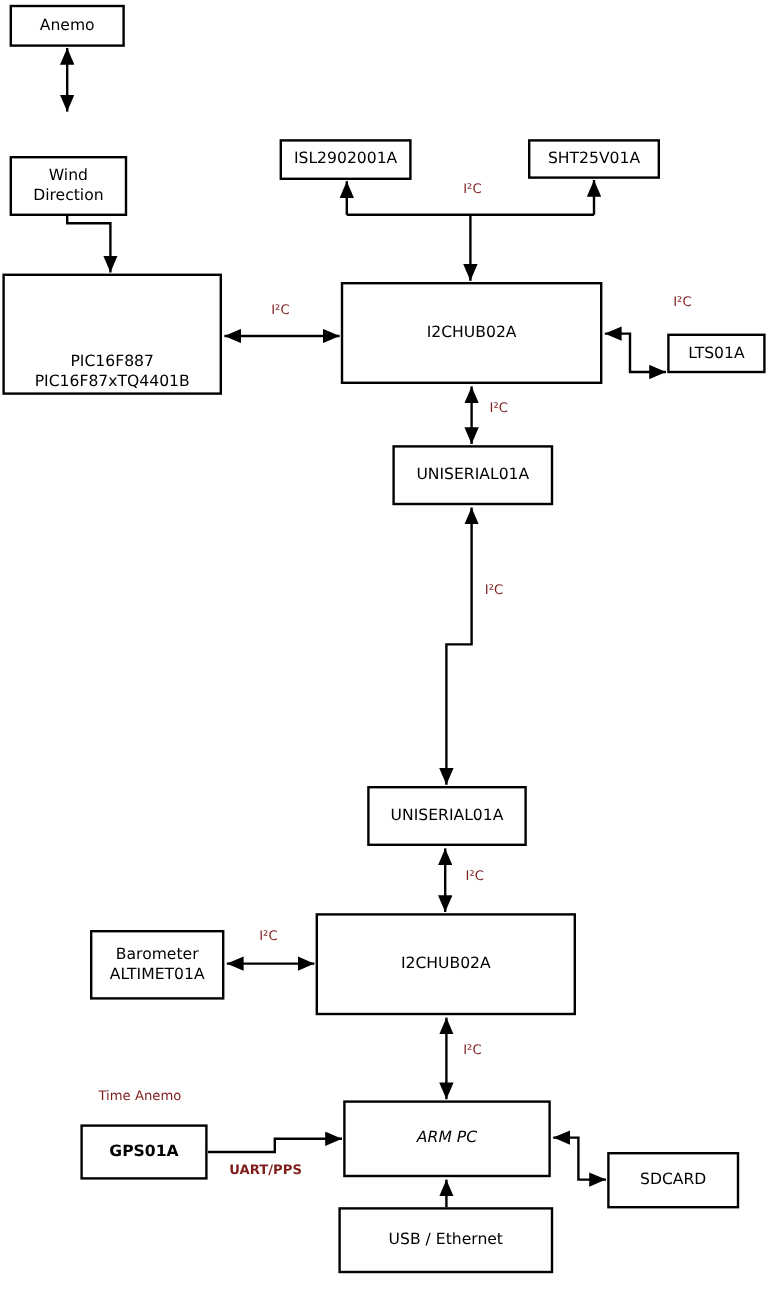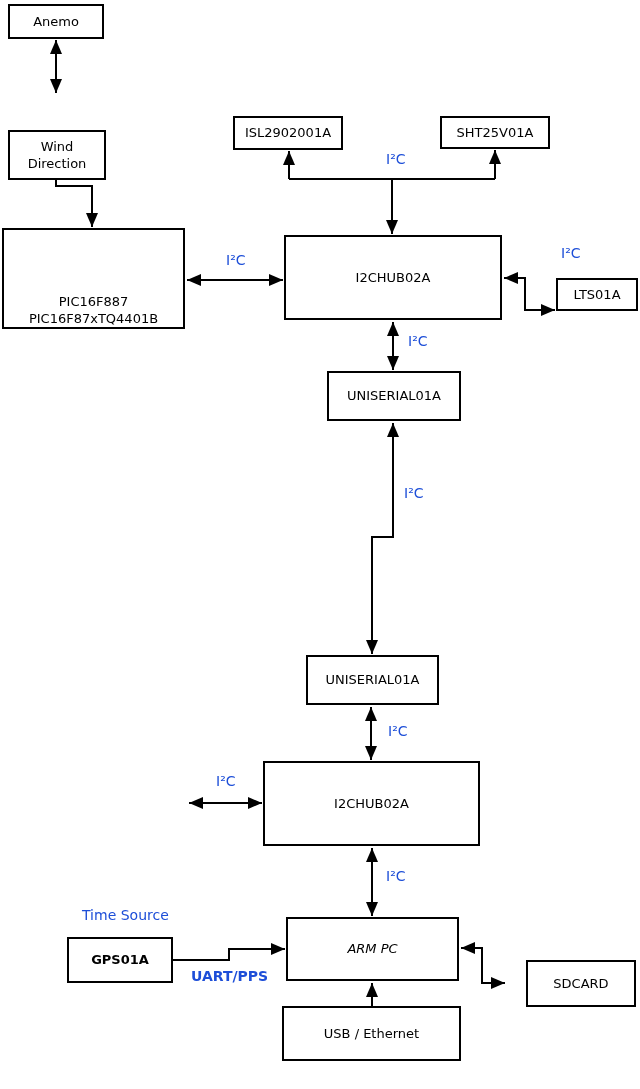--- a/index.html
+++ b/index.html
@@ -32,39 +32,39 @@
     align-items: center;
     justify-content: center;
     text-align: center;
     font-size: 13px;
     line-height: 1.32;
     color: #000000;
     white-space: nowrap;
   }
   .edge-label {
     position: absolute;
-    font-size: 14px;
-    color: #1d4ed8;
+    font-size: 11px;
+    color: #7f1d1d;
     white-space: nowrap;
   }
   
   .n-anemo { left: 8px;   top: 4px;    width: 96px;  height: 35px; }
   .n-wind  { left: 8px;   top: 95px;   width: 98px;  height: 50px; margin-top: 35px; }
   .n-pic   { left: 2px;   top: 228px;  width: 183px; height: 101px; justify-content: flex-end; }
   .n-isl   { left: 233px; top: 116px;  width: 110px; height: 34px; }
   .n-sht   { left: 440px; top: 116px;  width: 110px; height: 33px; }
   .n-hub1  { left: 284px; top: 235px;  width: 218px; height: 85px; }
   .n-lts   { left: 556px; top: 278px;  width: 82px;  height: 33px; }
   .n-uni1  { left: 327px; top: 371px;  width: 134px; height: 50px; }
   .n-uni2  { left: 306px; top: 655px;  width: 133px; height: 50px; }
   .n-hub2  { left: 263px; top: 761px;  width: 217px; height: 85px; }
   .n-baro  { left: 75px;  top: 775px;  width: 112px; height: 58px; }
   .n-arm   { left: 286px; top: 917px;  width: 173px; height: 64px; font-style: italic; }
   .n-gps   { left: 67px;  top: 937px;  width: 106px; height: 46px; font-weight: bold; }
-  .n-sd    { left: 506px; top: 960px;  width: 110px; height: 47px; margin-left: 20px; }
+  .n-sd    { left: 506px; top: 960px;  width: 110px; height: 47px; }
   .n-usb   { left: 282px; top: 1006px; width: 179px; height: 55px; }
   
   .l-bus      { left: 386px; top: 151px; }
   .l-pichub   { left: 226px; top: 252px; }
   .l-lts      { left: 561px; top: 245px; }
   .l-hub1uni  { left: 408px; top: 333px; }
   .l-long     { left: 404px; top: 485px; }
   .l-uni2hub2 { left: 388px; top: 723px; }
   .l-baro     { left: 216px; top: 773px; }
   .l-hub2arm  { left: 386px; top: 868px; }
@@ -153,20 +153,24 @@
   </div>
 
   <div class="node n-uni2">
     <span>UNISERIAL01A</span>
   </div>
 
   <div class="node n-hub2">
     <span>I2CHUB02A</span>
   </div>
 
+  <div class="node n-baro">
+    <span>Barometer</span>
+    <span>ALTIMET01A</span>
+  </div>
 
   <div class="node n-arm">
     <span>ARM PC</span>
   </div>
 
   <div class="node n-gps">
     <span>GPS01A</span>
   </div>
 
   <div class="node n-sd">
@@ -178,16 +182,16 @@
   </div>
 
   <span class="edge-label l-bus">I²C</span>
   <span class="edge-label l-pichub">I²C</span>
   <span class="edge-label l-lts">I²C</span>
   <span class="edge-label l-hub1uni">I²C</span>
   <span class="edge-label l-long">I²C</span>
   <span class="edge-label l-uni2hub2">I²C</span>
   <span class="edge-label l-baro">I²C</span>
   <span class="edge-label l-hub2arm">I²C</span>
-  <span class="edge-label l-timesrc">Time Source</span>
+  <span class="edge-label l-timesrc">Time Anemo</span>
   <span class="edge-label l-uartpps">UART/PPS</span>
 
 </div>
 
 </body></html>

